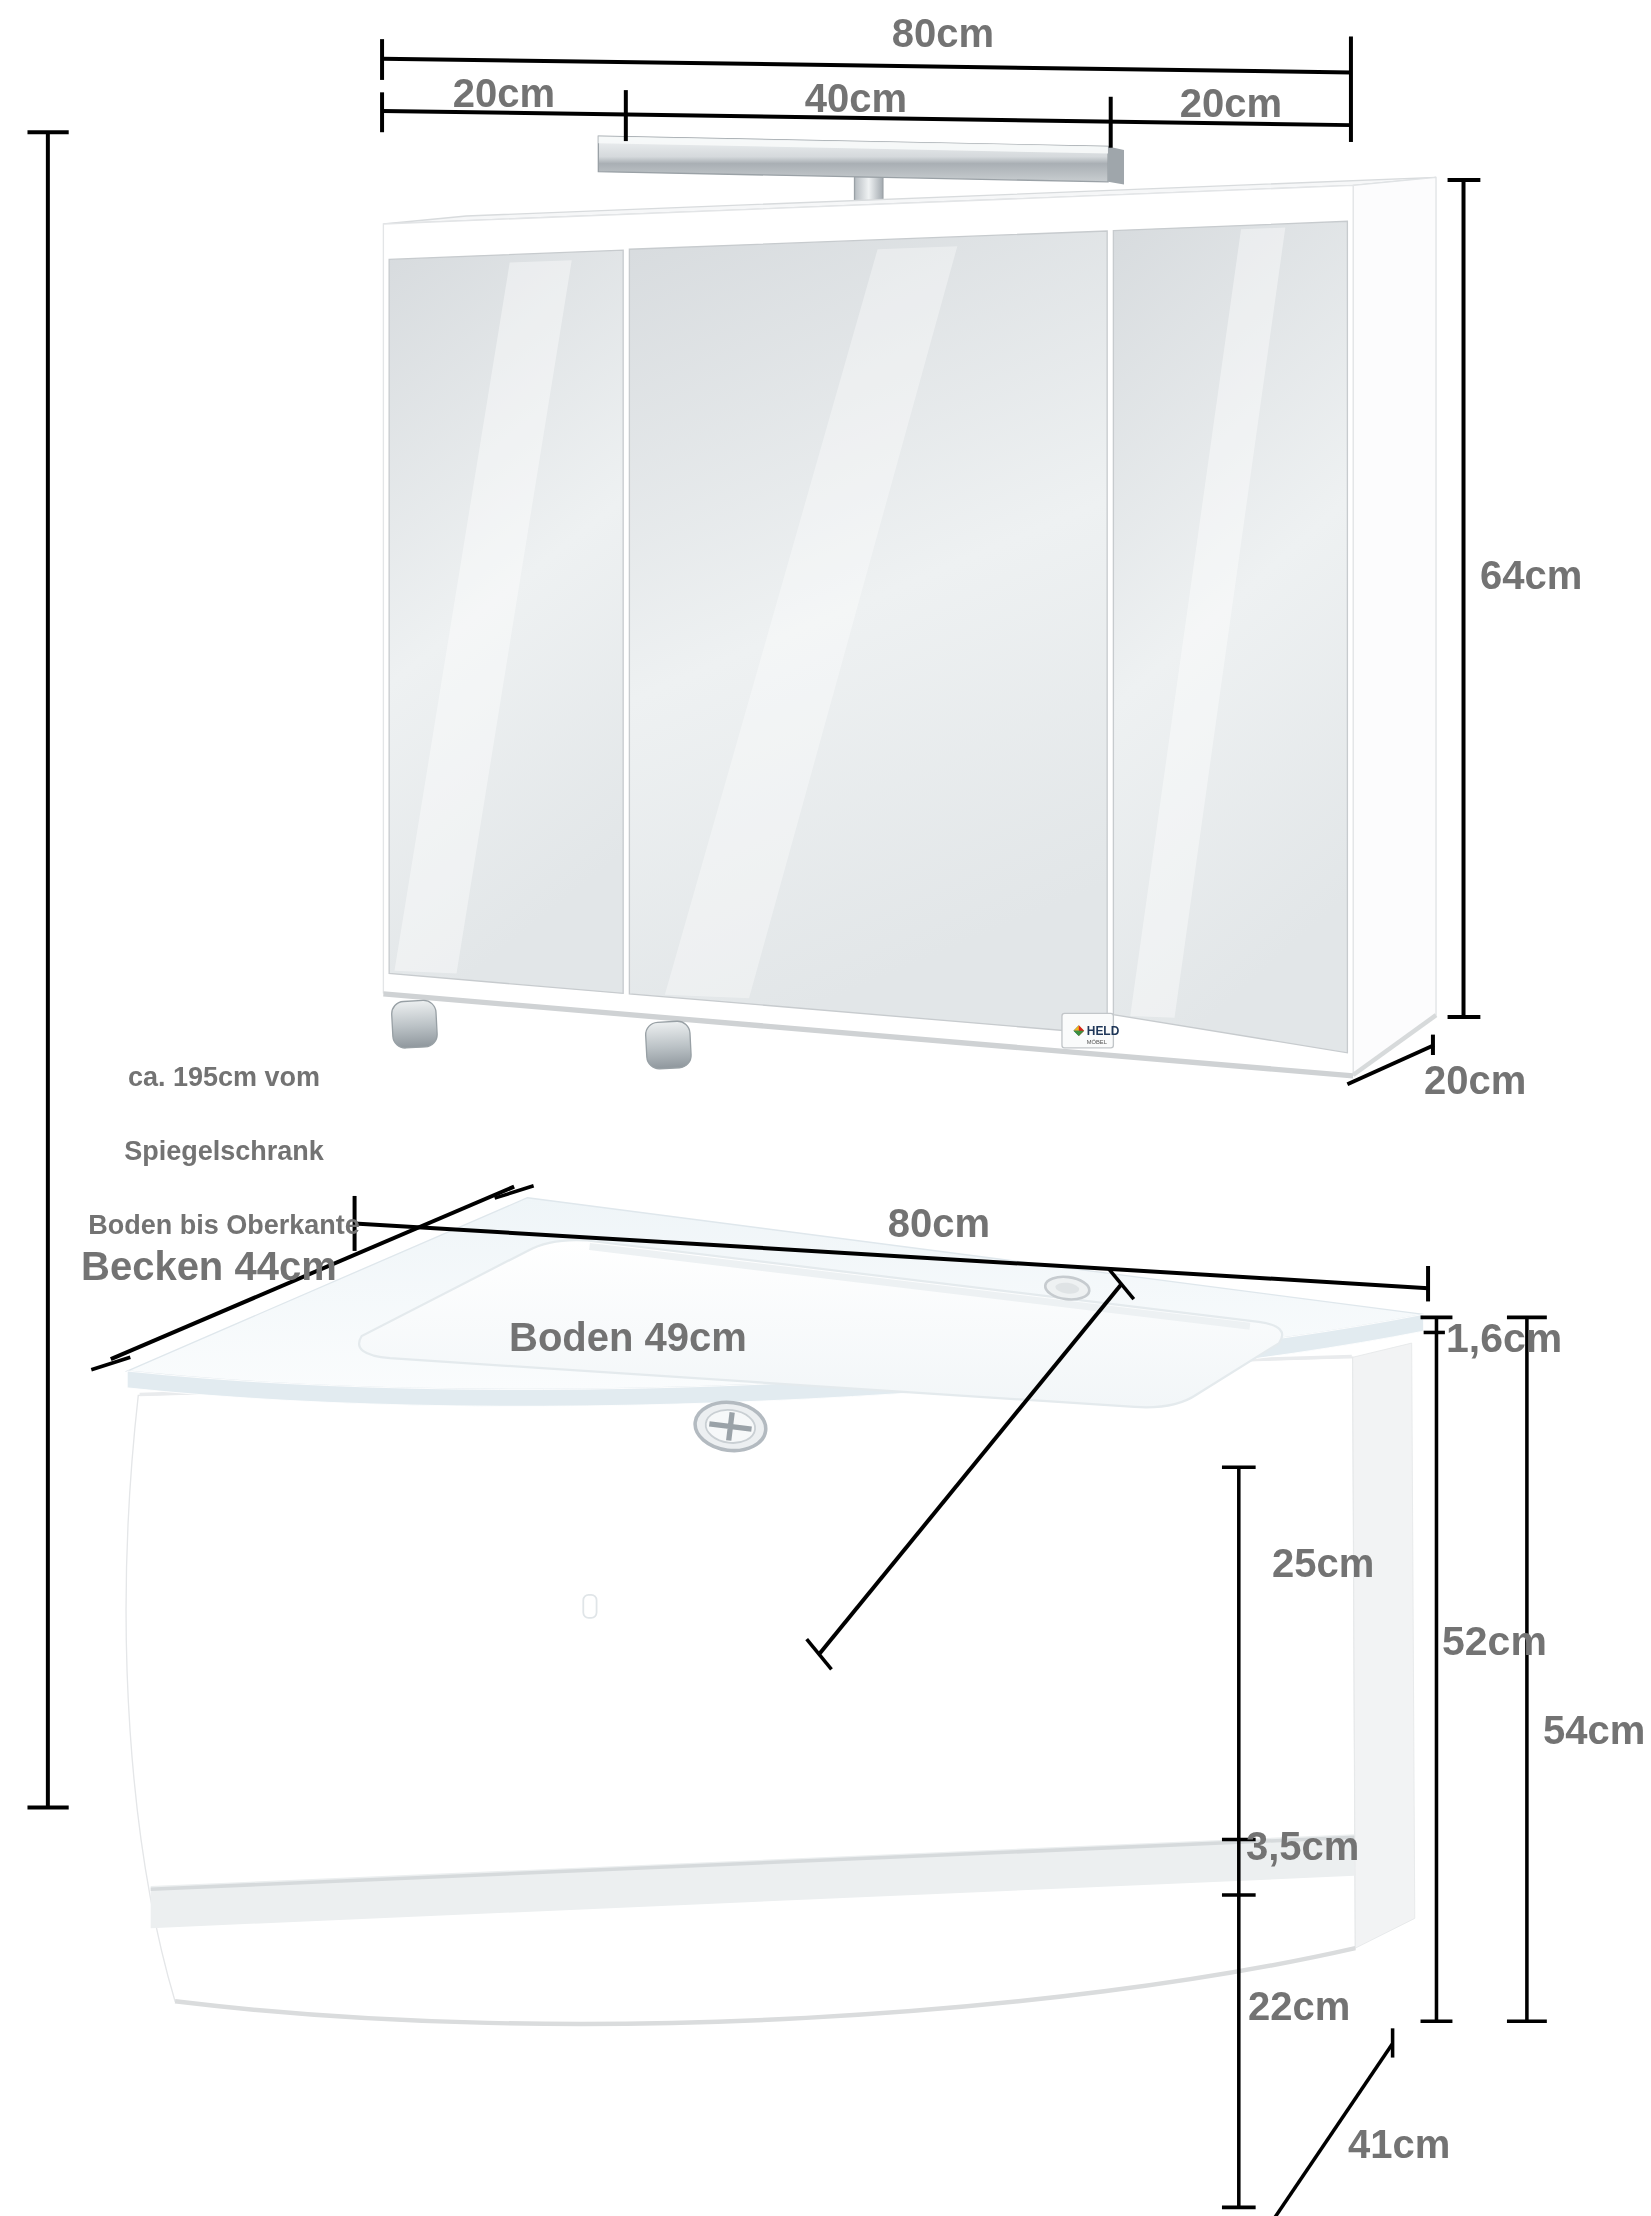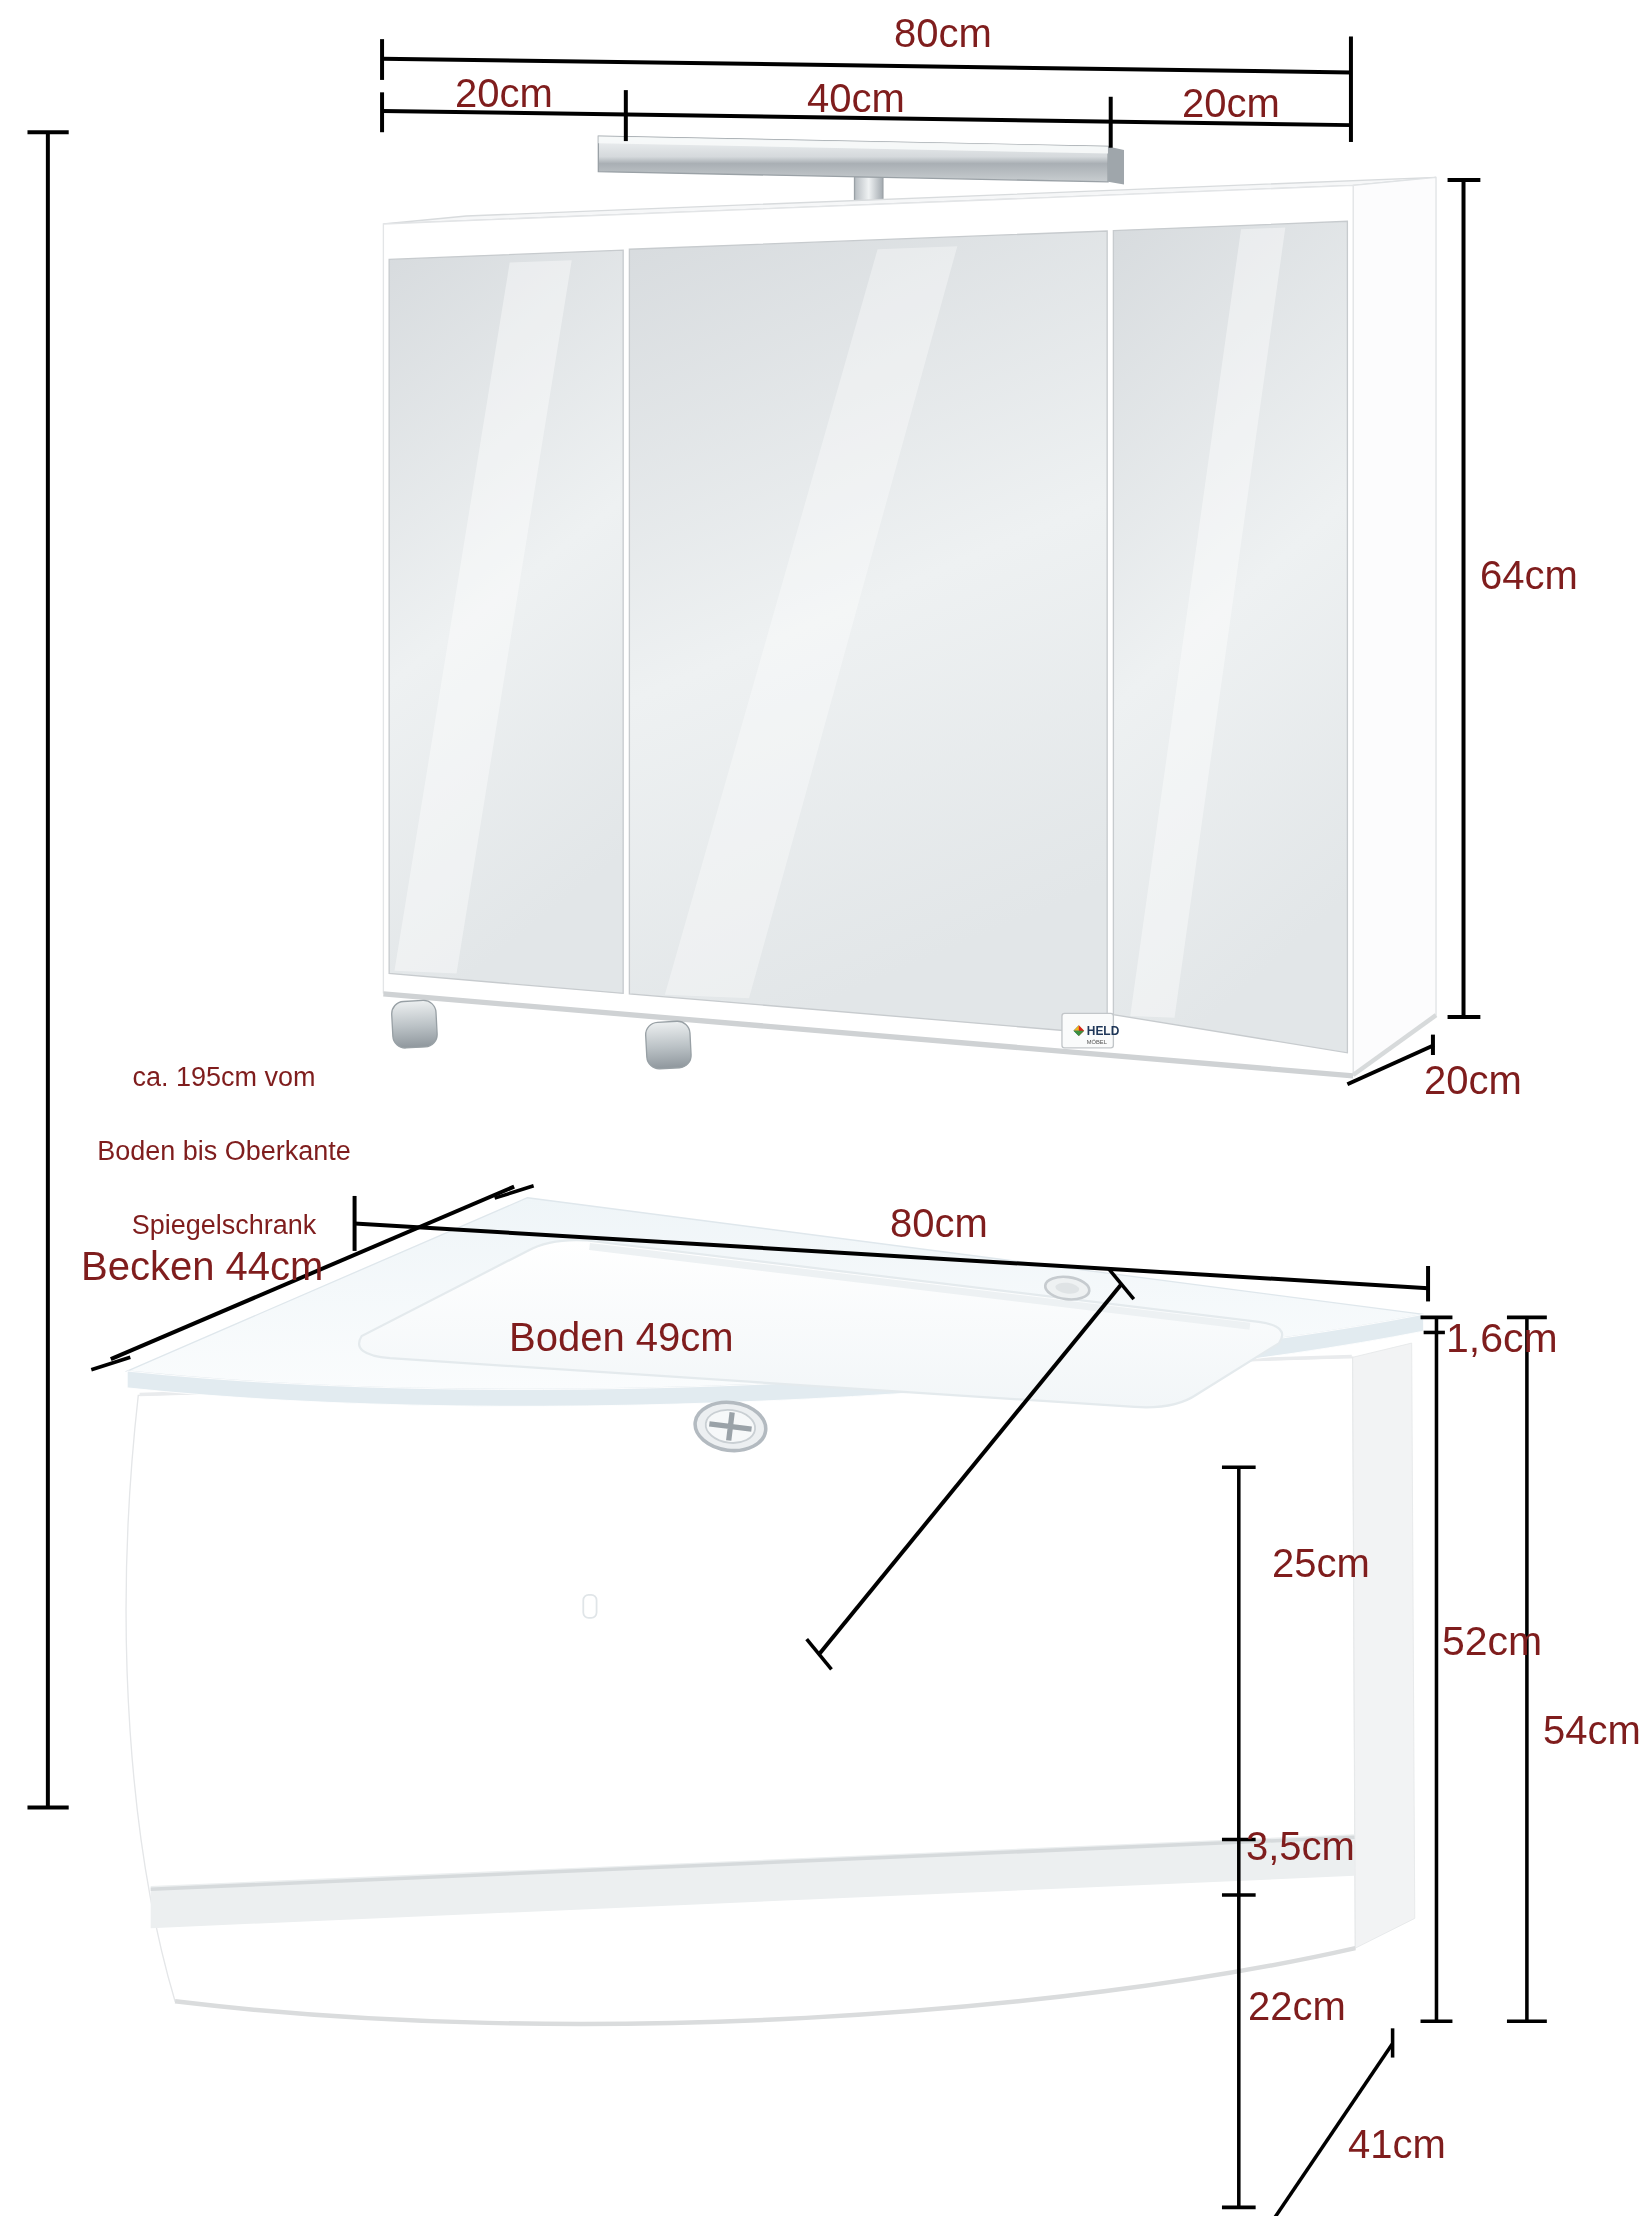--- a/index.html
+++ b/index.html
@@ -1,20 +1,20 @@
 <!DOCTYPE html>
 <html style="font-size:7px"><head>
 <meta charset="utf-8">
 <style>
   html,body{margin:0;padding:0;background:#ffffff;}
   #stage{position:relative;width:1651px;height:2317px;background:#ffffff;overflow:hidden;
          font-family:"Liberation Sans", sans-serif;}
   #drawing{position:absolute;left:0;top:0;}
   .lbl{position:absolute;font-family:"Liberation Sans",sans-serif;font-size:40px;line-height:1.05;
-       color:#7f1d1d;white-space:nowrap;}
+       color:#737373;white-space:nowrap;font-weight:bold;}
   .cx{transform:translateX(-50%);}
   .small{font-size:41px;}
   .note{text-align:center;line-height:74px;font-size:27px;}
 </style>
 </head>
 <body>
 
 <div id="stage">
 
   <svg id="drawing" width="1651" height="2317" viewBox="0 0 3725 5227">
@@ -188,22 +188,22 @@
 
   <div class="lbl cx" style="left:943px;top:12.4px;">80cm</div>
   <div class="lbl cx" style="left:504px;top:72px;">20cm</div>
   <div class="lbl cx" style="left:856px;top:77px;">40cm</div>
   <div class="lbl cx" style="left:1231px;top:82px;">20cm</div>
   <div class="lbl" style="left:1480px;top:554px;">64cm</div>
   <div class="lbl" style="left:1424px;top:1059px;">20cm</div>
 
   <div class="lbl note cx" style="left:224px;top:1040px;">
     <div>ca. 195cm vom</div>
+    <div>Spiegelschrank</div>
     <div>Boden bis Oberkante</div>
-    <div>Spiegelschrank</div>
   </div>
 
   <div class="lbl cx" style="left:939px;top:1202px;">80cm</div>
   <div class="lbl" style="left:81px;top:1245px;">Becken 44cm</div>
   <div class="lbl" style="left:509px;top:1316px;">Boden 49cm</div>
   <div class="lbl small" style="left:1446px;top:1317px;">1,6cm</div>
   <div class="lbl" style="left:1272px;top:1542px;">25cm</div>
   <div class="lbl small" style="left:1442px;top:1620px;">52cm</div>
   <div class="lbl" style="left:1543px;top:1709px;">54cm</div>
   <div class="lbl" style="left:1246px;top:1825px;">3,5cm</div>

